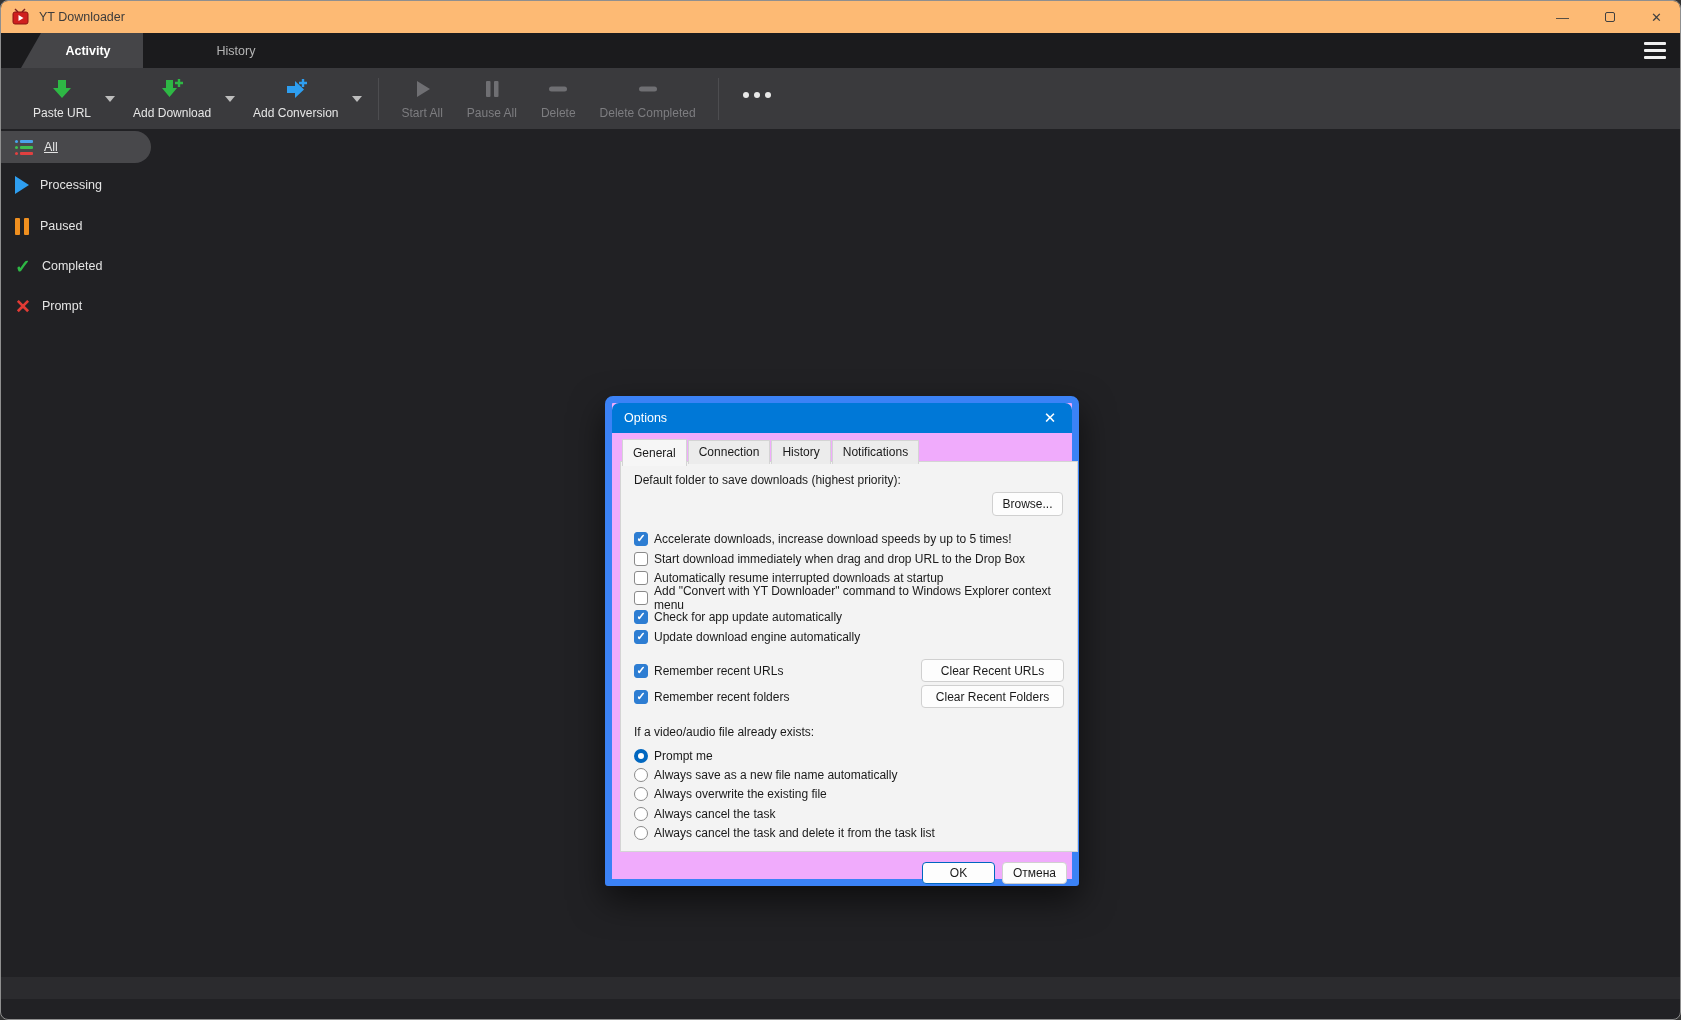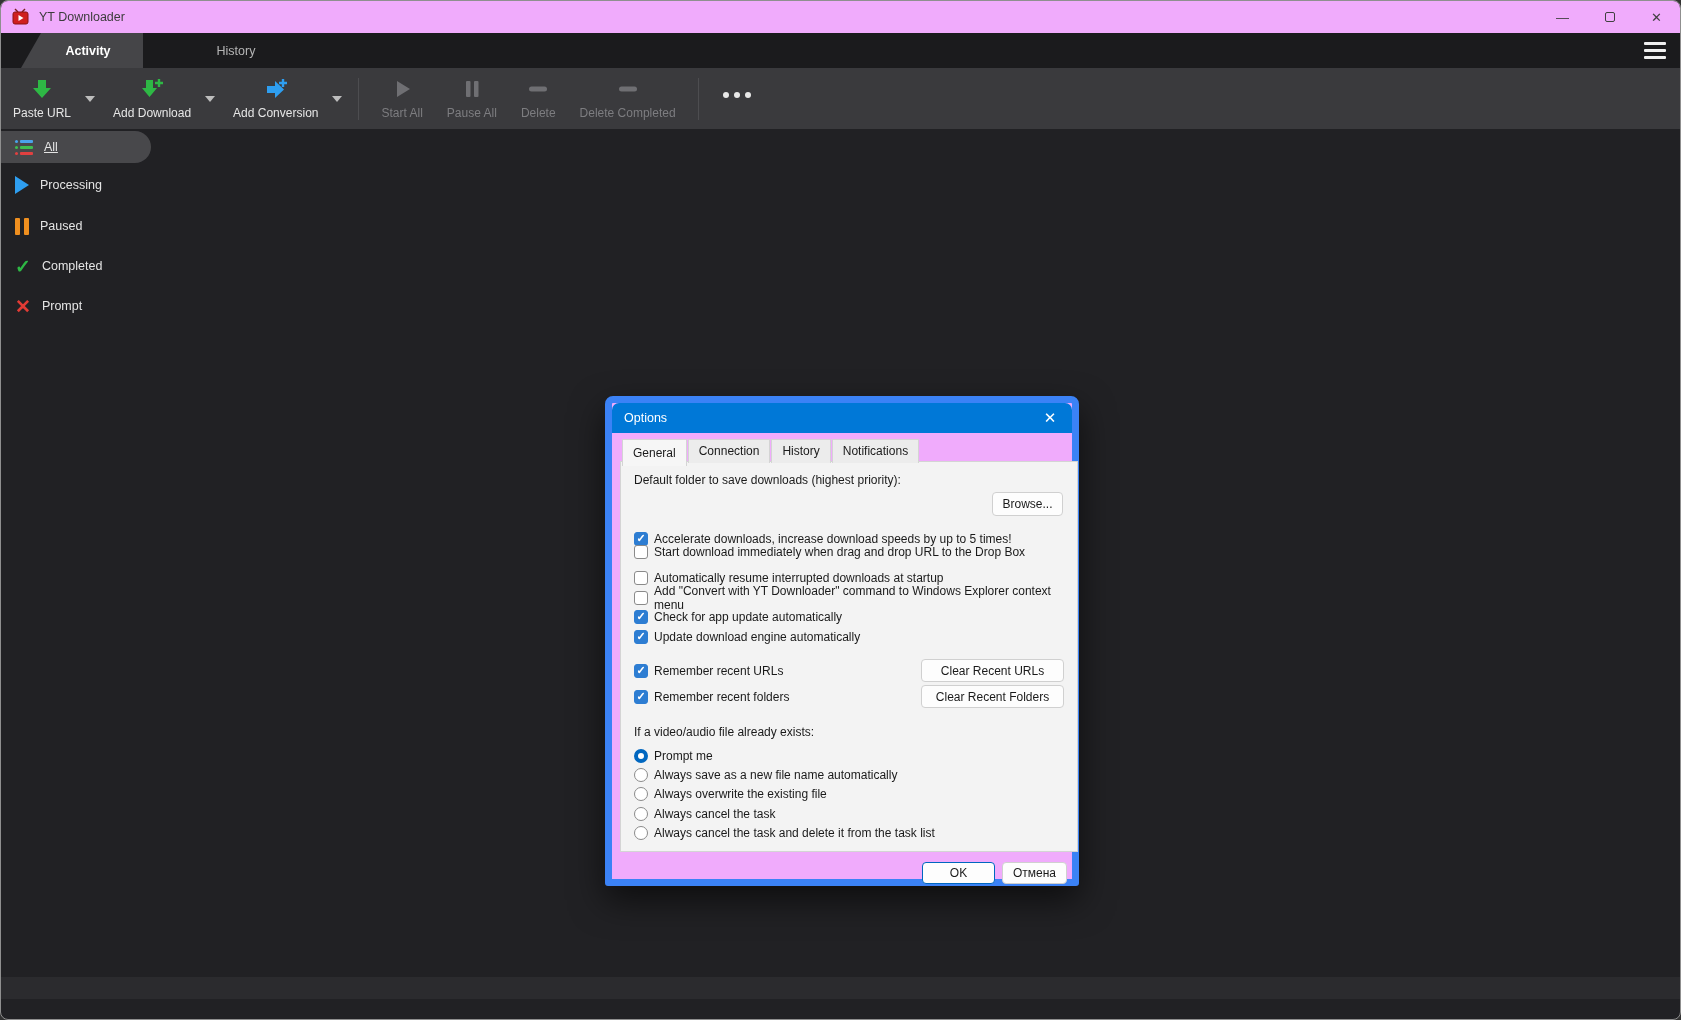--- a/index.html
+++ b/index.html
@@ -1,37 +1,37 @@
 <!DOCTYPE html>
 <html><head>
 <meta charset="utf-8">
 <style>
   * { box-sizing: border-box; margin: 0; padding: 0; }
   html,body { width:1681px; height:1020px; background:#333; font-family:"Liberation Sans",sans-serif; overflow:hidden; }
   .window { position:absolute; inset:0; background:#212124; border:1px solid #8f8f8f; border-radius:8px; overflow:hidden; }
 
   
-  .titlebar { height:32px; background:#f0abfc; display:flex; align-items:center; padding-left:10px; }
+  .titlebar { height:32px; background:#fdba74; display:flex; align-items:center; padding-left:10px; }
   .app-icon { width:20px; height:20px; display:flex; align-items:center; justify-content:center; }
   .title-text { color:#3c3c3c; font-size:12.5px; margin-left:8px; }
   .win-controls { margin-left:auto; display:flex; height:100%; }
   .win-btn { width:47px; height:100%; display:flex; align-items:center; justify-content:center; color:#404040; font-size:13px; }
   .maxi-box { width:10px; height:10px; border:1px solid #404040; border-radius:2px; }
 
   
   .tabbar { height:35px; background:#1b1b1d; display:flex; align-items:stretch; position:relative; }
   .main-tab { display:flex; align-items:center; justify-content:center; font-size:12.5px; cursor:default; }
   .main-tab.active { width:122px; margin-left:20px; background:#454548; color:#fff; font-weight:bold;
                      clip-path:polygon(20px 0, 100% 0, 100% 100%, 0 100%); padding-left:12px; }
   .main-tab.plain { width:130px; margin-left:28px; color:#b5b5b5; }
   .hamburger { position:absolute; right:14px; top:9px; width:22px; }
   .hamburger div { height:3px; background:#f0f0f0; margin-bottom:4px; border-radius:1px; }
 
   
-  .toolbar { height:61px; background:#3a3a3d; display:flex; align-items:center; padding-left:0; }
+  .toolbar { height:61px; background:#3a3a3d; display:flex; align-items:center; padding-left:20px; }
   .tool-btn { display:flex; flex-direction:column; align-items:center; justify-content:center; gap:5px;
               height:56px; padding:0 12px; color:#e6e6e6; font-size:12px; white-space:nowrap; }
   .tool-btn.disabled { color:#7d7d80; }
   .drop-arrow { width:0; height:0; border:5px solid transparent; border-top:6px solid #bdbdbd; margin:6px 6px 0 2px; }
   .tb-sep { width:1px; height:42px; background:#4d4d50; margin:0 10px; }
   .more-dots { display:flex; gap:5px; padding:0 14px; margin-top:-8px; }
   .more-dots i { width:6px; height:6px; border-radius:50%; background:#e8e8e8; }
   .icon24 { width:24px; height:24px; display:block; }
 
   
@@ -56,21 +56,21 @@
   .footer { height:22px; background:#2b2b2e; }
 
   
   .dialog { position:absolute; left:604px; top:267px; width:474px; height:490px; background:#f0abfc;
             border:7px solid #3b82f6; border-radius:8px 8px 3px 3px;
             box-shadow:0 14px 34px rgba(0,0,0,.6); font-size:12px; color:#1a1a1a; }
   .dlg-titlebar { height:30px; background:#0078d7; border-radius:7px 7px 0 0; display:flex; align-items:center;
                   color:#fff; font-size:12.5px; padding-left:12px; }
   .dlg-close { margin-left:auto; width:44px; height:100%; display:flex; align-items:center; justify-content:center;
                font-size:15px; color:#fff; }
-  .dlg-tabs { position:absolute; left:10px; top:36px; display:flex; align-items:flex-start; z-index:2; }
+  .dlg-tabs { position:absolute; left:10px; top:36px; display:flex; align-items:center; z-index:2; }
   .dlg-tab { padding:4px 10px 5px; background:#ececec; border:1px solid #d4d4d4; border-bottom:none;
              margin-right:1px; color:#1a1a1a; }
   .dlg-tab.active { background:#f6f6f6; padding-top:6px; padding-bottom:6px; margin-bottom:-1px; font-weight:400; }
   .dlg-pane { position:absolute; left:8px; top:58px; width:458px; height:391px; border:1px solid #d4d4d4;
               background:#f3f3f3; }
   .p-abs { position:absolute; }
 
   .combo { position:absolute; left:13px; top:30px; width:349px; height:24px; background:#fff;
            border:2px solid #0078d7; border-radius:2px; display:flex; align-items:center; padding:0 6px 0 4px; }
   .combo .sel { background:#0078d7; color:#fff; padding:1px 3px; margin-left:4px; white-space:nowrap; }
@@ -245,21 +245,21 @@
 
       <div class="dlg-pane">
         <div class="p-abs" style="left:13px; top:11px">Default folder to save downloads (highest priority):</div>
 
         <div class="btn p-abs" style="left:371px; top:30px; width:71px; height:24px">Browse...</div>
 
         <div class="chk-row" style="top:69px">
           <span class="checkbox on"></span>
           <span>Accelerate downloads, increase download speeds by up to 5 times!</span>
         </div>
-        <div class="chk-row" style="top:82px">
+        <div class="chk-row" style="top:89px">
           <span class="checkbox"></span>
           <span>Start download immediately when drag and drop URL to the Drop Box</span>
         </div>
         <div class="chk-row" style="top:108px">
           <span class="checkbox"></span>
           <span>Automatically resume interrupted downloads at startup</span>
         </div>
         <div class="chk-row" style="top:128px">
           <span class="checkbox"></span>
           <span>Add "Convert with YT Downloader" command to Windows Explorer context menu</span>

